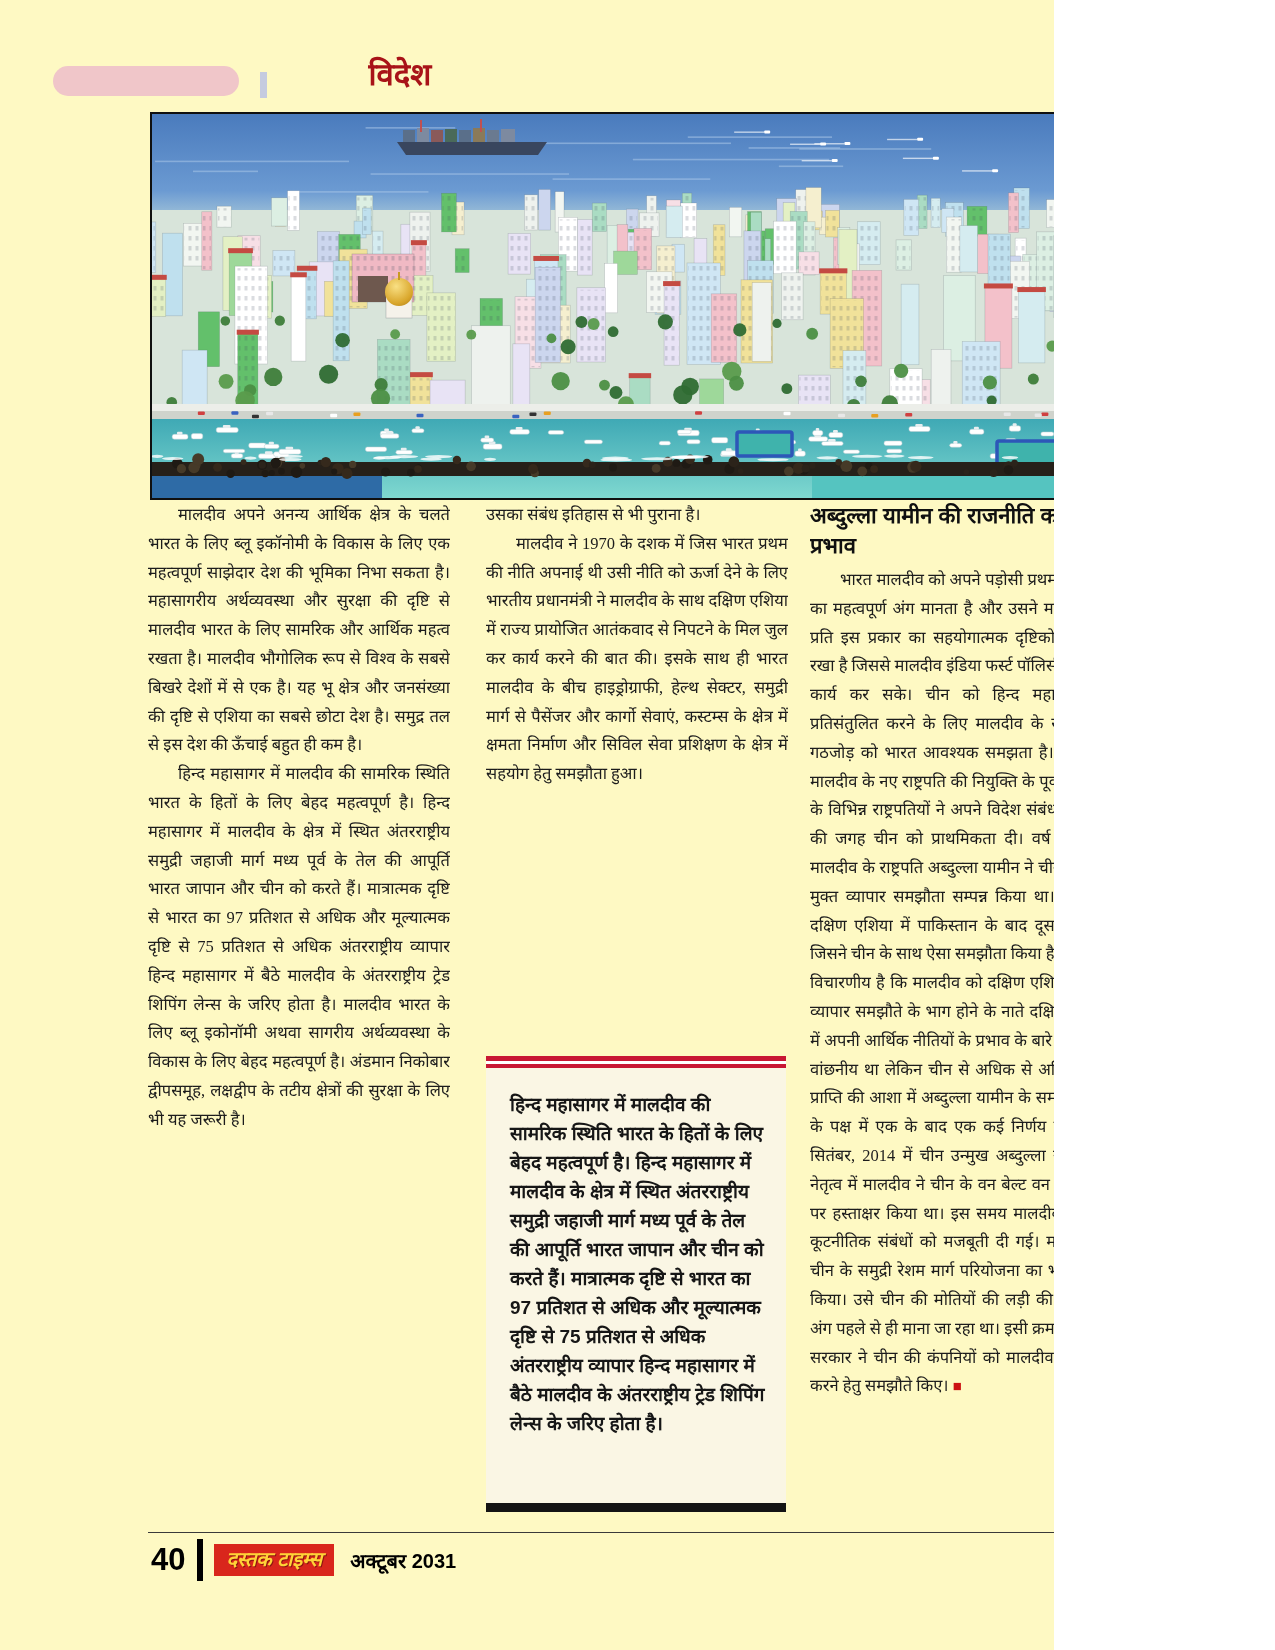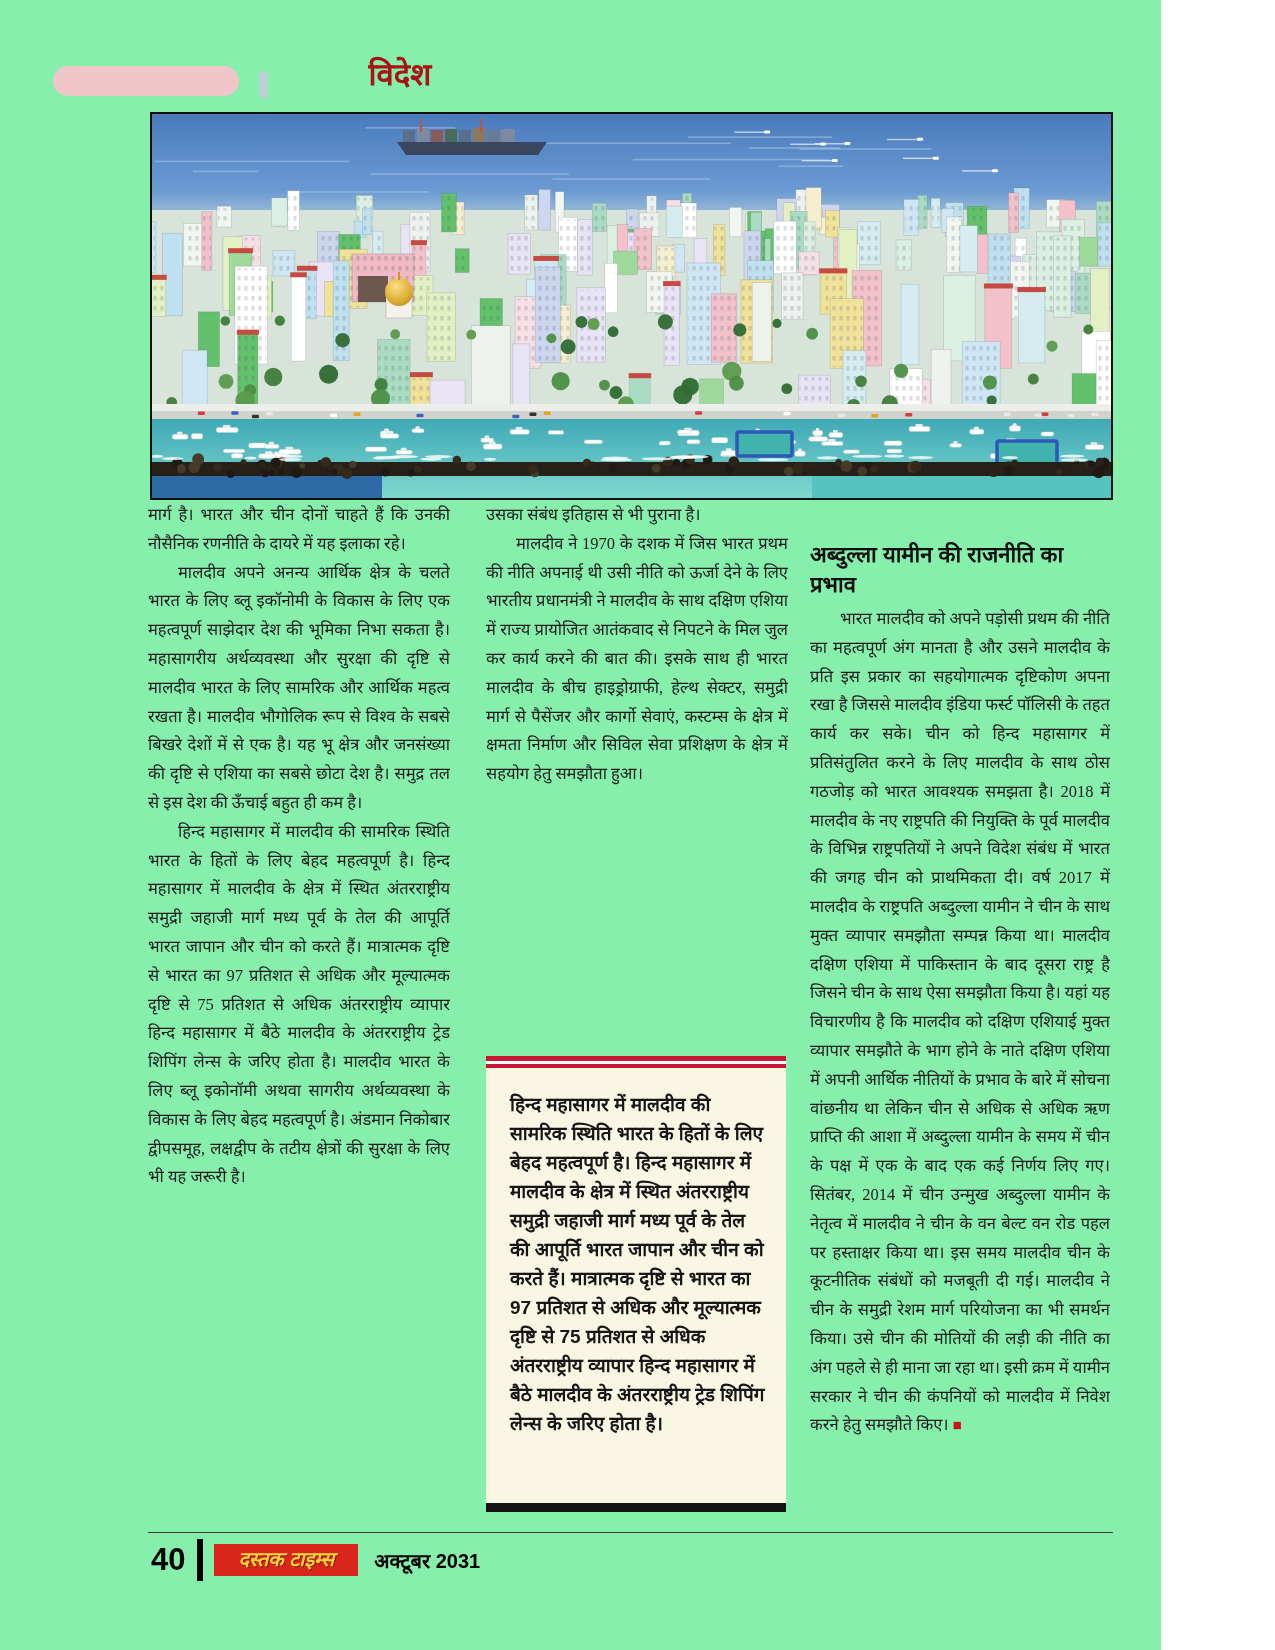--- a/index.html
+++ b/index.html
@@ -1,56 +1,56 @@
 <!DOCTYPE html>
 <html lang="hi"><head>
 <meta charset="utf-8">
 <style>
   html,body{margin:0;padding:0;background:#ffffff;}
-  .page{position:relative;width:1161px;height:1650px;background:#86efac;overflow:hidden;
+  .page{position:relative;width:1054px;height:1650px;background:#fef9c3;overflow:hidden;
         font-family:"Liberation Serif","DejaVu Serif",serif;color:#1c1c1c;}
 
   
   .masthead-pill{position:absolute;left:53px;top:66px;width:186px;height:30px;border-radius:16px;background:#f0c6c9;}
   .masthead-divider{position:absolute;left:260px;top:72px;width:7px;height:26px;background:#c5cbdf;}
   .section-title{position:absolute;left:320px;top:52px;width:160px;text-align:center;
     font-family:"Liberation Sans","DejaVu Sans",sans-serif;font-weight:bold;font-size:31px;color:#a81318;}
 
   
   .photo{position:absolute;left:150px;top:112px;width:963px;height:388px;border:2px solid #101010;
          box-sizing:border-box;overflow:hidden;background:#4f7fc0;}
   .photo svg{display:block;}
 
   
   .col{position:absolute;top:501px;width:302px;font-size:16.5px;line-height:28.8px;text-align:justify;
        overflow:hidden;}
   .col-1{left:148px;height:1014px;}
   .col-2{left:486px;height:550px;}
-  .col-3{left:810px;width:300px;height:1014px;margin-top:39px;}
+  .col-3{left:810px;width:300px;height:1014px;}
   .col p{margin:0;text-indent:30px;}
   .col p.cont{text-indent:0;}
   .col3-heading{font-family:"Liberation Sans","DejaVu Sans",sans-serif;font-weight:bold;
        font-size:22px;line-height:30px;text-align:left;margin:0 0 5px 0;color:#101010;}
   .end-marker{color:#cc1212;font-size:15px;}
 
   
   .pullquote-rule{position:absolute;left:486px;top:1056px;width:300px;height:12px;
      background:linear-gradient(#c81733 0 5px,#ffffff 5px 8px,#c81733 8px 12px);}
   .pullquote{position:absolute;left:486px;top:1068px;width:300px;height:444px;box-sizing:border-box;
      background:#faf6e4;border-bottom:9px solid #141414;padding:22px 18px 14px 24px;overflow:hidden;
      font-family:"Liberation Sans","DejaVu Sans",sans-serif;font-weight:bold;font-size:19px;
      line-height:29px;color:#161616;text-align:left;}
 
   
   .footer-rule{position:absolute;left:148px;top:1532px;width:965px;height:1px;background:#3a3a3a;}
   .footer{position:absolute;left:151px;top:1537px;height:46px;display:flex;align-items:center;}
   .page-number{font-family:"Liberation Sans","DejaVu Sans",sans-serif;font-weight:bold;font-size:31px;color:#000;}
   .footer-bar{width:6px;height:42px;background:#000;margin:0 11px 0 12px;}
   .magazine-logo{background:#d9261c;color:#ffd338;font-family:"Liberation Sans","DejaVu Sans",sans-serif;
-     font-weight:bold;font-style:italic;font-size:20px;line-height:20px;padding:5px 24px 7px;
+     font-weight:bold;font-style:italic;font-size:20px;line-height:20px;padding:5px 12px 7px;
      text-shadow:1px 1px 0 #8d1410;}
   .issue-date{font-family:"Liberation Sans","DejaVu Sans",sans-serif;font-weight:bold;font-size:20px;
      color:#000;margin-left:16px;}
 </style>
 </head>
 <body>
 
 <div class="page">
 
   <div class="masthead-pill"></div>
@@ -683,21 +683,20 @@
           <ellipse cx="505.0785925278906" cy="344.77382684964687" rx="15.910883966367692" ry="1.6" fill="#ffffff" opacity="0.8"></ellipse>
           <ellipse cx="338.0829833059106" cy="345.3134482977912" rx="6.085747048724443" ry="1.6" fill="#ffffff" opacity="0.8"></ellipse>
           <ellipse cx="715.1745058859233" cy="342.26265364233404" rx="15.213551960419863" ry="1.6" fill="#ffffff" opacity="0.8"></ellipse>
           <ellipse cx="286.6724374522455" cy="342.6138140652329" rx="13.630727377254516" ry="1.6" fill="#ffffff" opacity="0.8"></ellipse>
           <ellipse cx="531.9876403359231" cy="343.3021388510242" rx="14.846364242490381" ry="1.6" fill="#ffffff" opacity="0.8"></ellipse>
         </g>
     </svg>
   </div>
 
   <div class="col col-1">
-    <p class="cont">मार्ग है। भारत और चीन दोनों चाहते हैं कि उनकी नौसैनिक रणनीति के दायरे में यह इलाका रहे।</p>
     <p>मालदीव अपने अनन्य आर्थिक क्षेत्र के चलते भारत के लिए ब्लू इकॉनोमी के विकास के लिए एक महत्वपूर्ण साझेदार देश की भूमिका निभा सकता है। महासागरीय अर्थव्यवस्था और सुरक्षा की दृष्टि से मालदीव भारत के लिए सामरिक और आर्थिक महत्व रखता है। मालदीव भौगोलिक रूप से विश्व के सबसे बिखरे देशों में से एक है। यह भू क्षेत्र और जनसंख्या की दृष्टि से एशिया का सबसे छोटा देश है। समुद्र तल से इस देश की ऊँचाई बहुत ही कम है।</p>
     <p>हिन्द महासागर में मालदीव की सामरिक स्थिति भारत के हितों के लिए बेहद महत्वपूर्ण है। हिन्द महासागर में मालदीव के क्षेत्र में स्थित अंतरराष्ट्रीय समुद्री जहाजी मार्ग मध्य पूर्व के तेल की आपूर्ति भारत जापान और चीन को करते हैं। मात्रात्मक दृष्टि से भारत का 97 प्रतिशत से अधिक और मूल्यात्मक दृष्टि से 75 प्रतिशत से अधिक अंतरराष्ट्रीय व्यापार हिन्द महासागर में बैठे मालदीव के अंतरराष्ट्रीय ट्रेड शिपिंग लेन्स के जरिए होता है। मालदीव भारत के लिए ब्लू इकोनॉमी अथवा सागरीय अर्थव्यवस्था के विकास के लिए बेहद महत्वपूर्ण है। अंडमान निकोबार द्वीपसमूह, लक्षद्वीप के तटीय क्षेत्रों की सुरक्षा के लिए भी यह जरूरी है।</p>
   </div>
 
   <div class="col col-2">
     <p class="cont">उसका संबंध इतिहास से भी पुराना है।</p>
     <p>मालदीव ने 1970 के दशक में जिस भारत प्रथम की नीति अपनाई थी उसी नीति को ऊर्जा देने के लिए भारतीय प्रधानमंत्री ने मालदीव के साथ दक्षिण एशिया में राज्य प्रायोजित आतंकवाद से निपटने के मिल जुल कर कार्य करने की बात की। इसके साथ ही भारत मालदीव के बीच हाइड्रोग्राफी, हेल्थ सेक्टर, समुद्री मार्ग से पैसेंजर और कार्गो सेवाएं, कस्टम्स के क्षेत्र में क्षमता निर्माण और सिविल सेवा प्रशिक्षण के क्षेत्र में सहयोग हेतु समझौता हुआ।</p>
   </div>
 
   <div class="pullquote-rule"></div>

